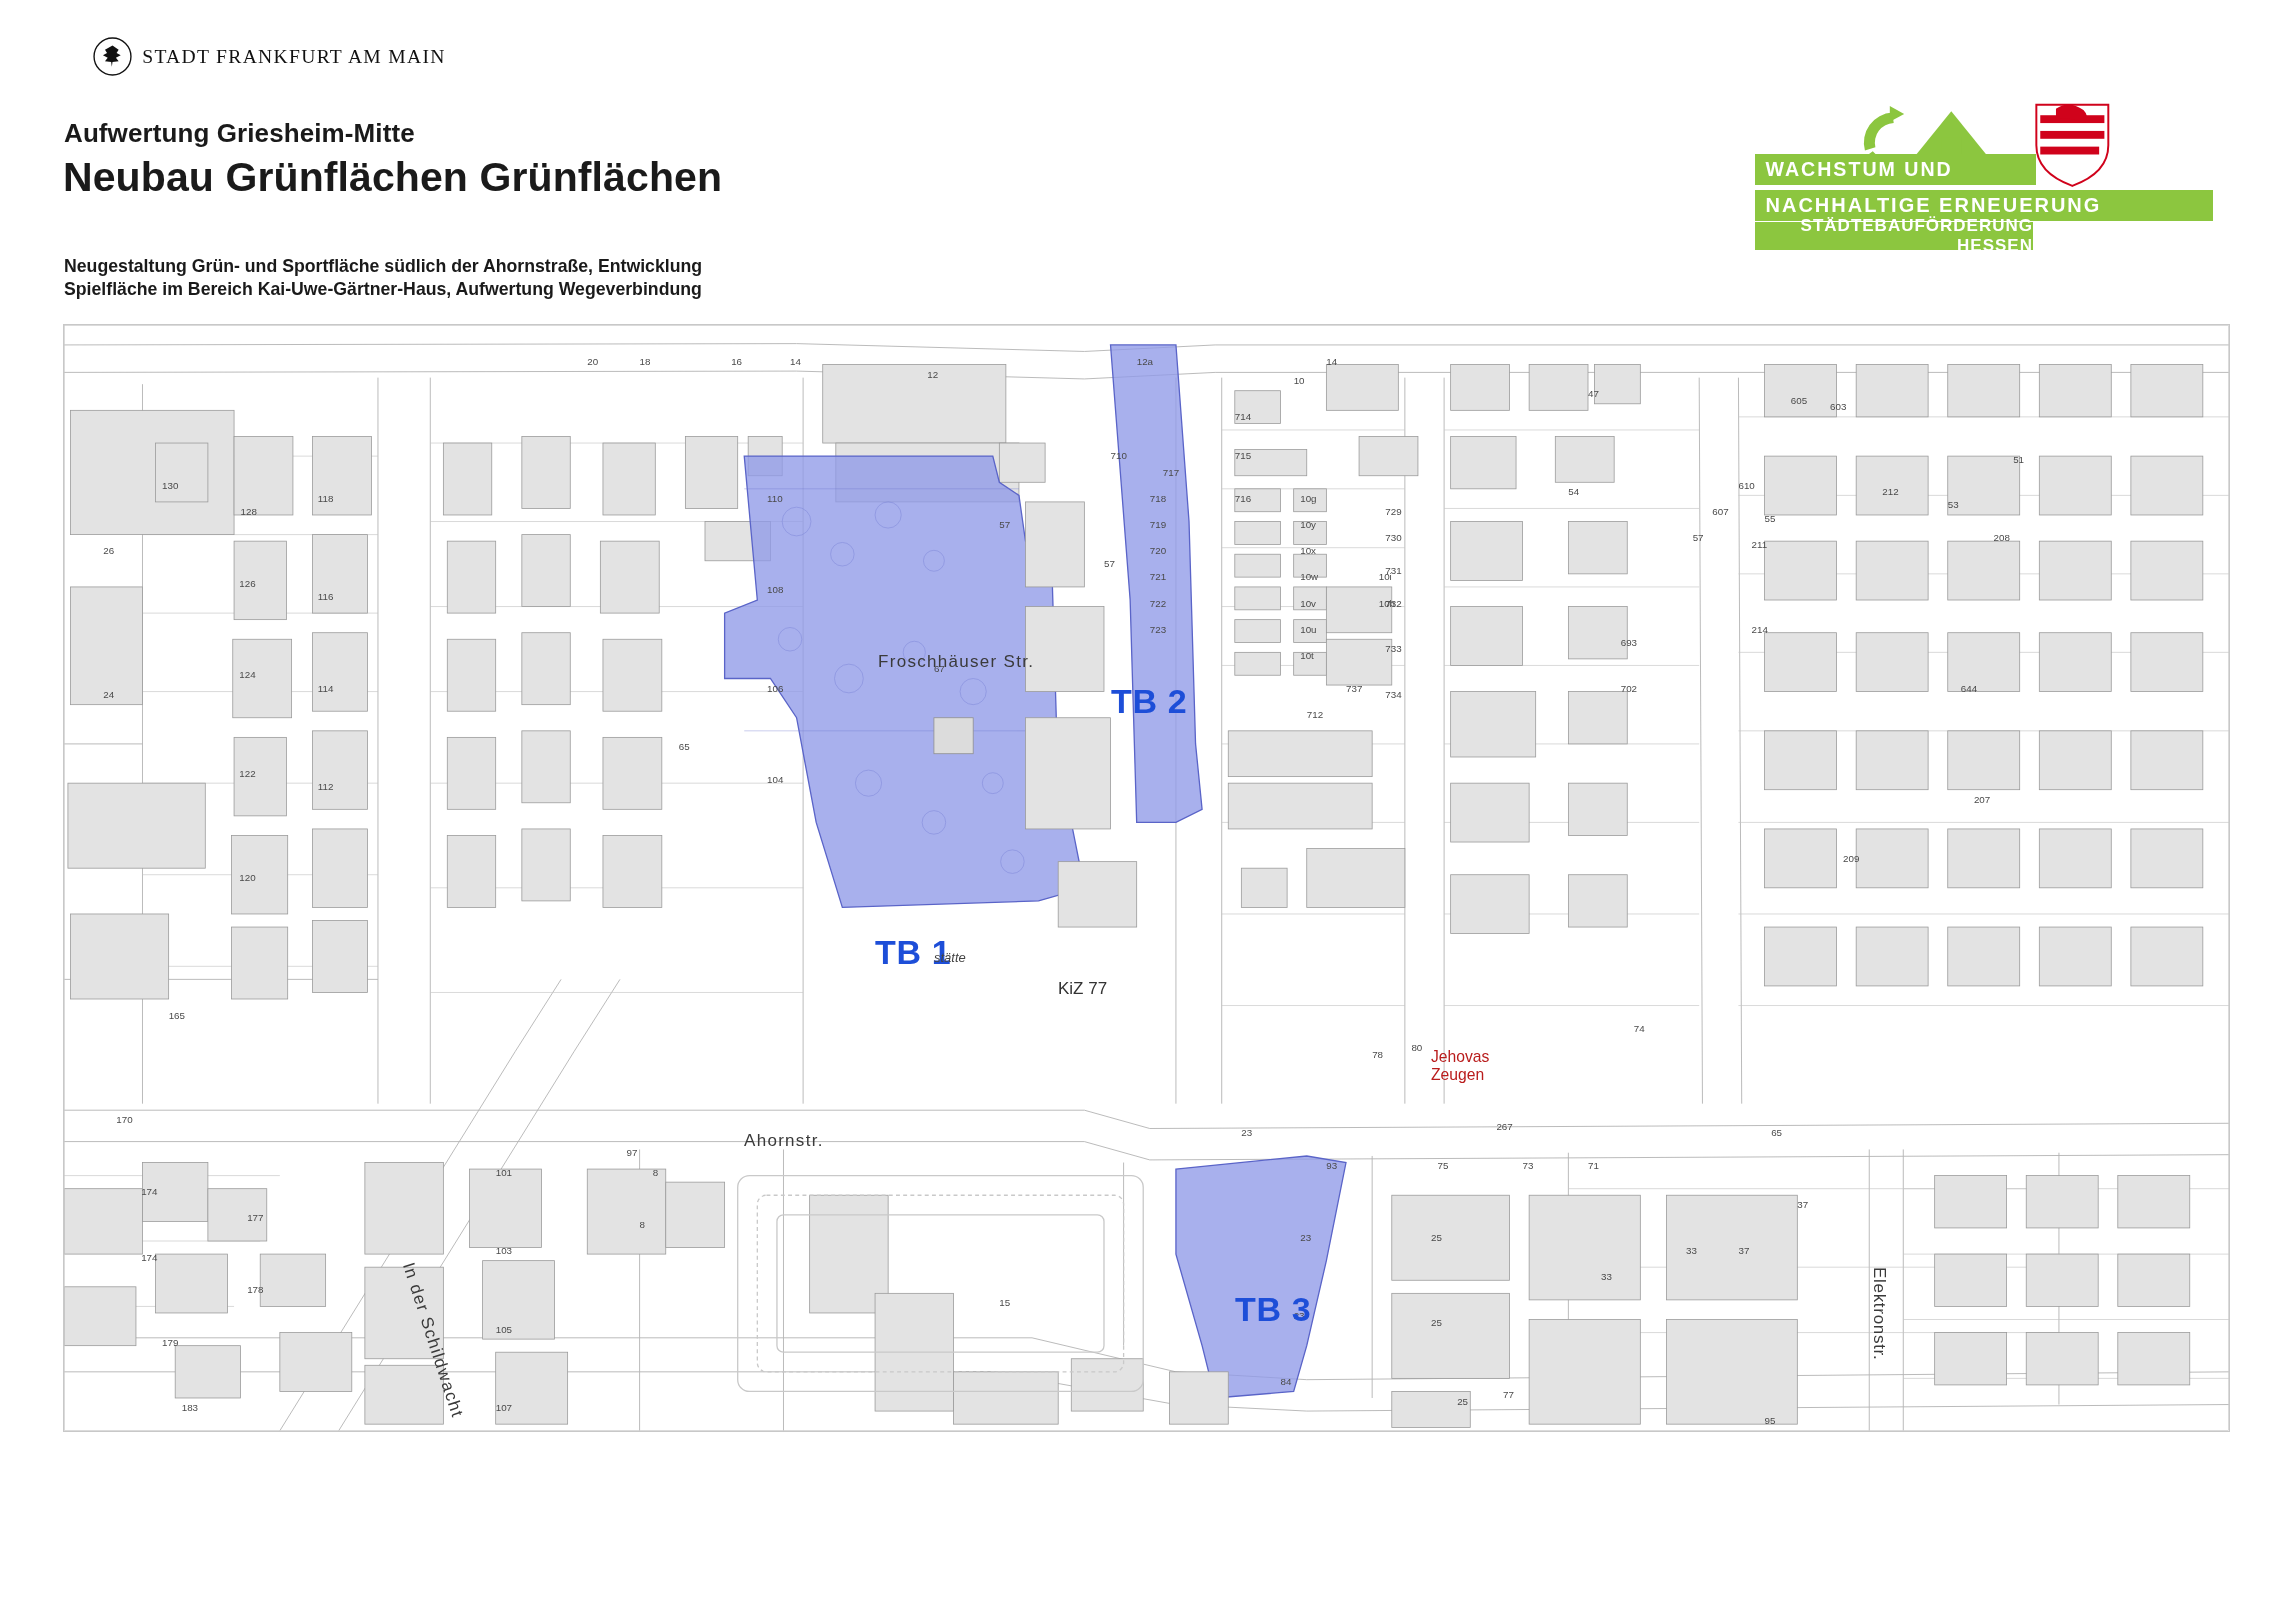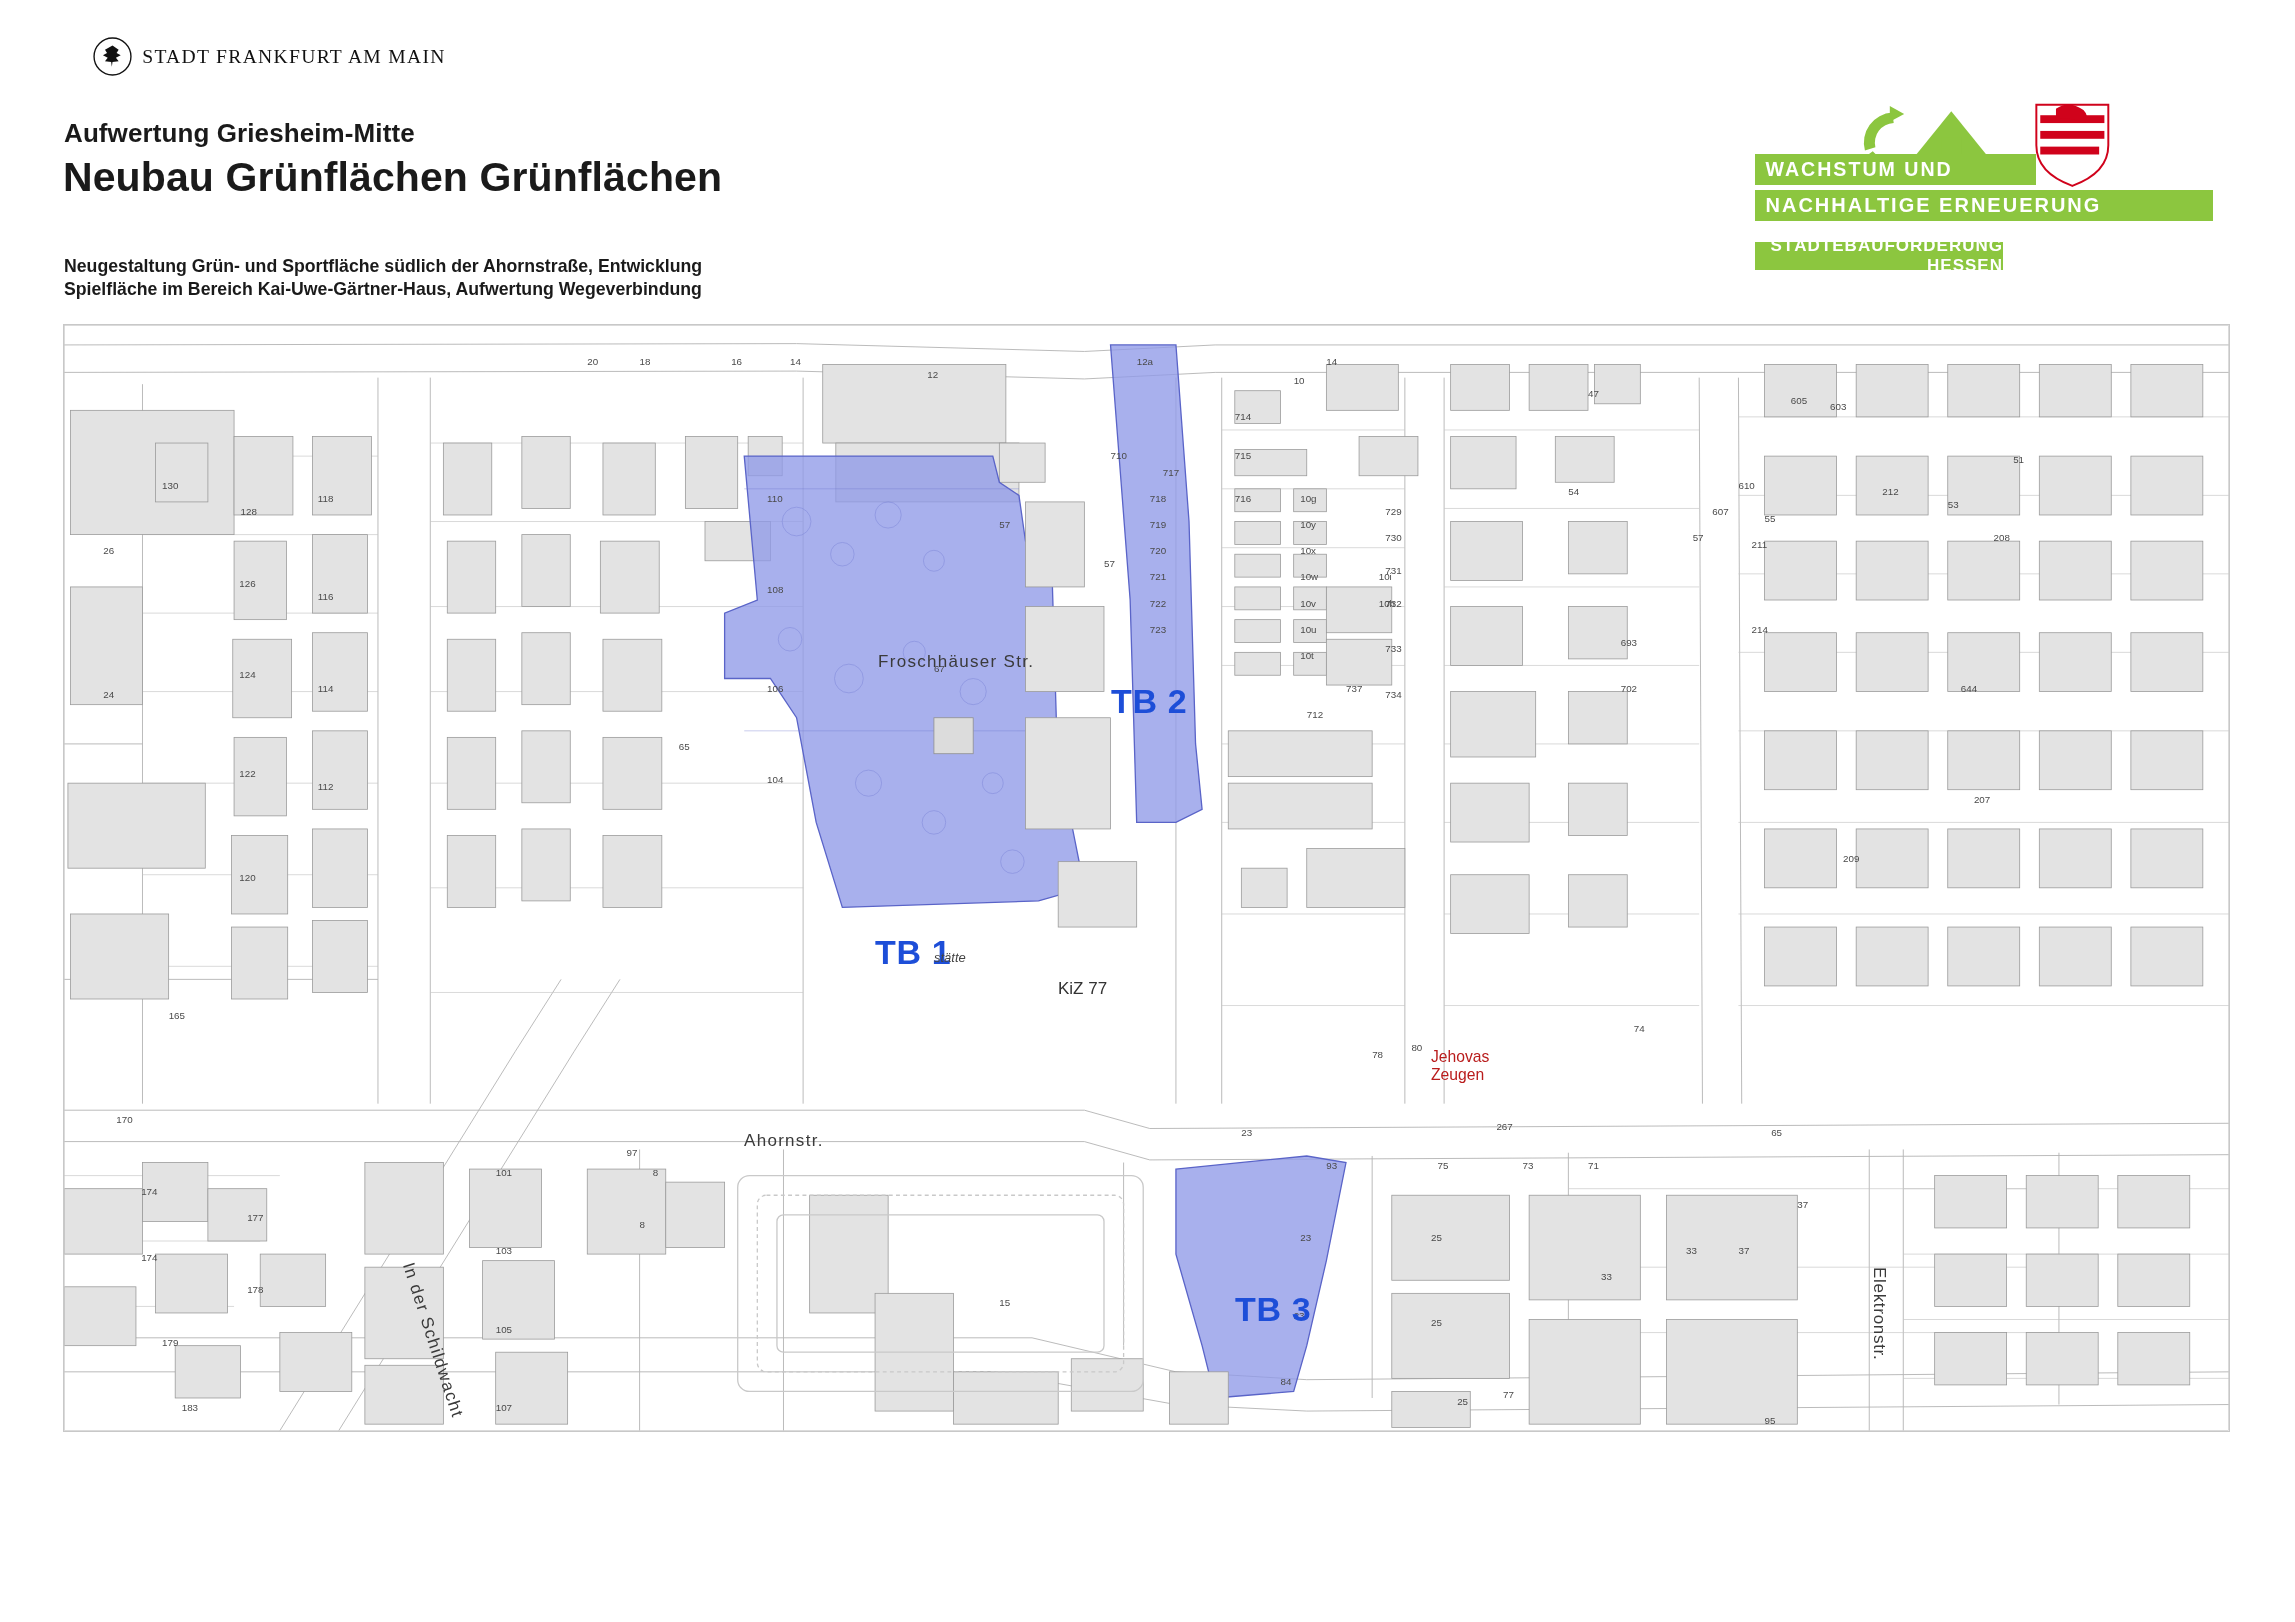--- a/index.html
+++ b/index.html
@@ -78,21 +78,21 @@
     font-weight: bold;
     letter-spacing: 2px;
     display: flex;
     align-items: center;
     padding-left: 10.5px;
     box-sizing: border-box;
     text-align: right;
   }
   #wg-band1 { top: 56px; width: 281px; height: 31px; font-size: 19.6px; }
   #wg-band2 { top: 92px; width: 458px; height: 31px; font-size: 20px; }
-  #wg-band3 { top: 144px; width: 248px; height: 27.5px; font-size: 17px; letter-spacing: 1px; }
+  #wg-band3 { top: 124px; width: 278px; height: 27.5px; font-size: 17px; letter-spacing: 1px; }
 
   
   #map {
     position: absolute;
     left: 63px; top: 324px;
     width: 2165px; height: 1106px;
     background: #ffffff;
     border: 0.7px solid #c8c8c8;
     overflow: hidden;
   }

